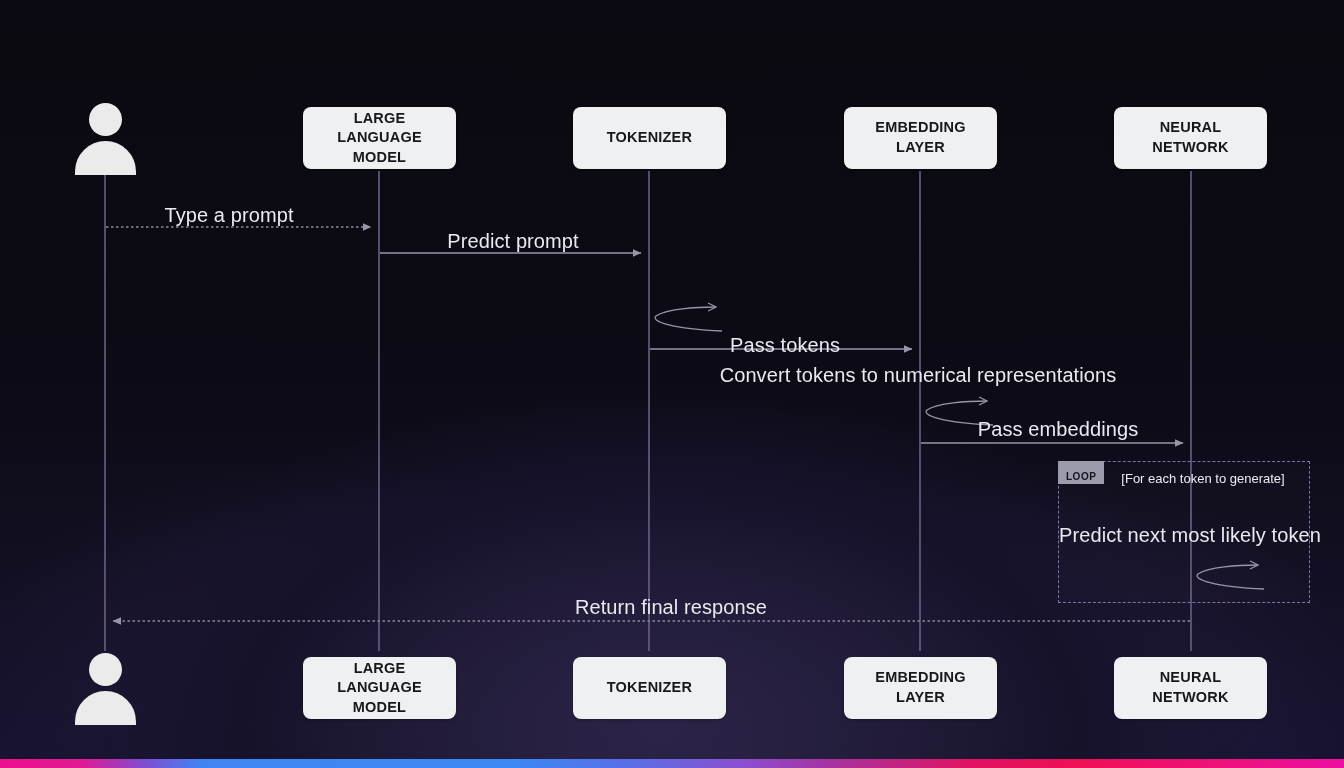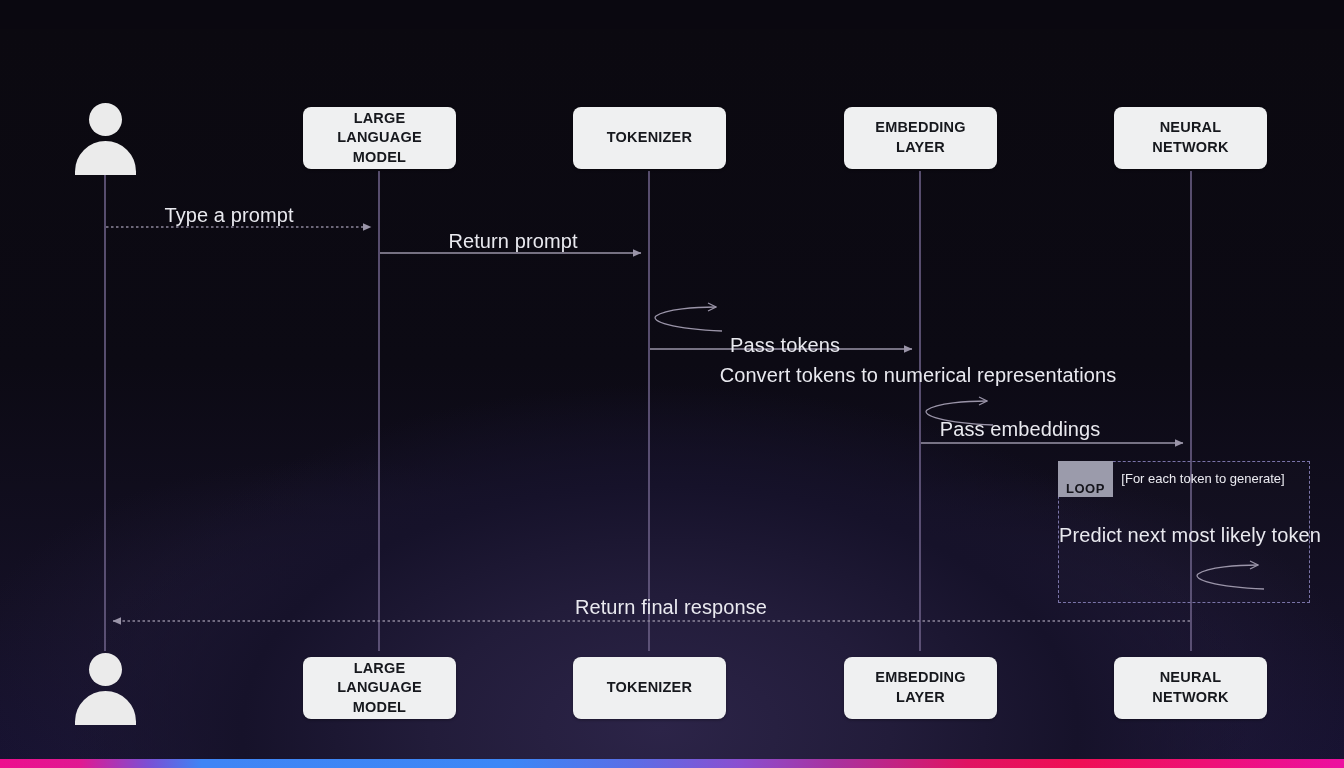--- a/index.html
+++ b/index.html
@@ -72,24 +72,24 @@
   
   .loop-box {
     position: absolute;
     border: 1px dashed #7a74a8;
     background: rgba(255,255,255,0.012);
   }
   .loop-badge {
     position: absolute;
     background: #9b9bab;
     color: #15151c;
-    font-size: 13px;
+    font-size: 10px;
     font-weight: bold;
     letter-spacing: 0.5px;
-    padding: 21px 8px 2px 8px;
+    padding: 11px 8px 2px 8px;
     line-height: 1;
   }
   .loop-title {
     position: absolute;
     color: #ececf2;
     font-size: 13px;
     text-align: center;
     line-height: 1.15;
   }
 
@@ -174,28 +174,28 @@
     <span>NEURAL NETWORK</span>
   </div>
 
   <div class="loop-box" style="left:1058px; top:432px; width:252px; height:142px;">
     <div class="loop-badge" style="left:-1px; top:-1px;">LOOP</div>
     <div class="loop-title" style="left:44px; top:10px; width:200px;">[For each token to generate]</div>
   </div>
 
   <div class="msg-label center" style="left:229px; top:175px;">Type a prompt</div>
 
-  <div class="msg-label center" style="left:513px; top:201px;">Return prompt</div>
+  <div class="msg-label center" style="left:513px; top:201px;">Predict prompt</div>
 
 
   <div class="msg-label center" style="left:785px; top:305px;">Pass tokens</div>
 
   <div class="msg-label center" style="left:918px; top:335px;">Convert tokens to numerical representations</div>
 
-  <div class="msg-label center" style="left:1020px; top:389px;">Pass embeddings</div>
+  <div class="msg-label center" style="left:1058px; top:389px;">Pass embeddings</div>
 
   <div class="msg-label center" style="left:1190px; top:495px;">Predict next most likely token</div>
 
   <div class="msg-label center" style="left:671px; top:567px;">Return final response</div>
 
   <div class="actor" style="left:75px; top:624px;">
     <div class="head"></div>
     <div class="body"></div>
   </div>
 

